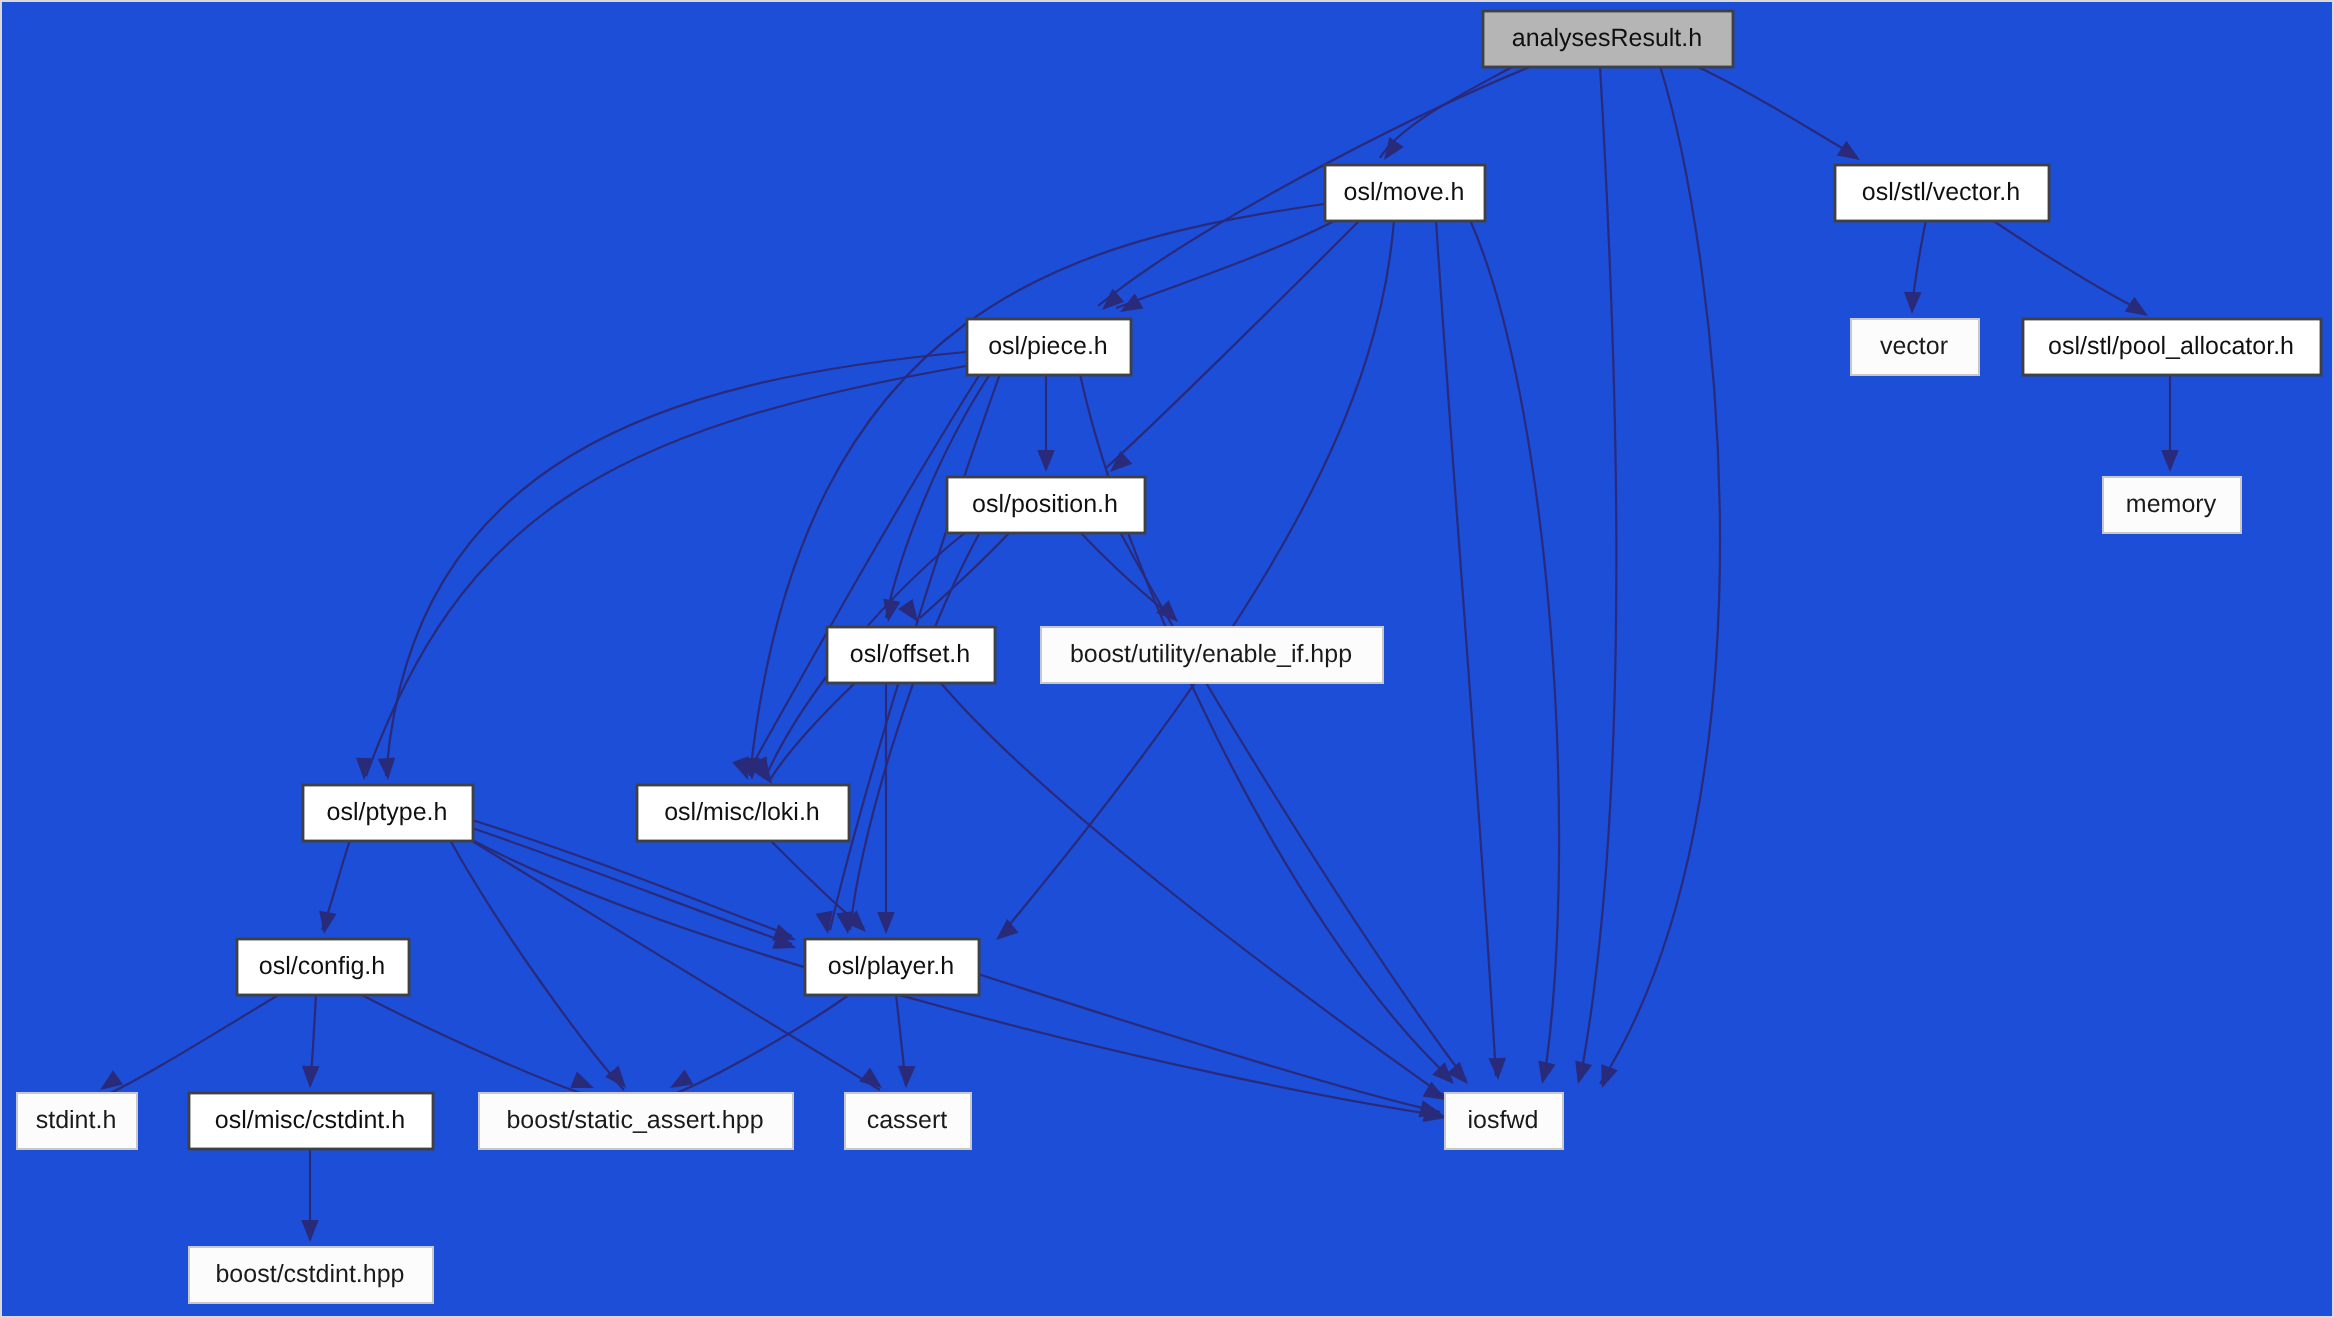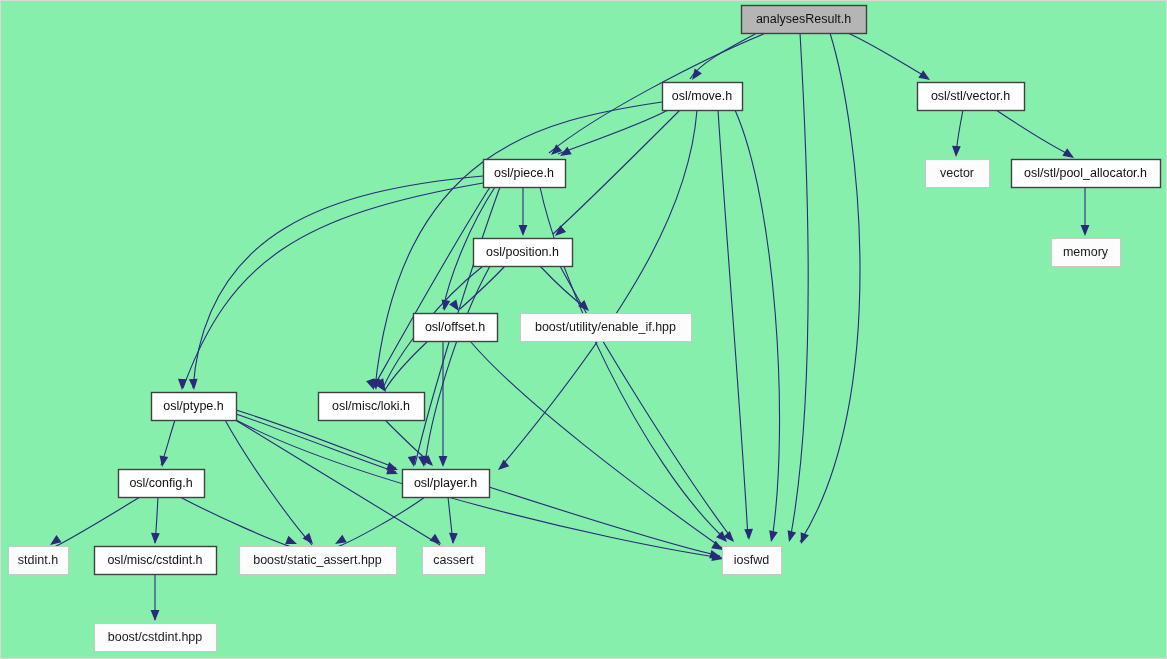--- a/index.html
+++ b/index.html
@@ -1,17 +1,17 @@
 <!DOCTYPE html>
 <html><head>
 <meta charset="utf-8">
 <style>
   html,body{margin:0;padding:0;background:#ffffff;}
   body{font-family:"Liberation Sans",sans-serif;}
-  #canvas{position:relative;width:1167px;height:659px;background:#86efac;overflow:hidden;}
+  #canvas{position:relative;width:1167px;height:659px;background:#1d4ed8;overflow:hidden;}
   #graph-svg{position:absolute;left:0;top:0;width:1167px;height:659px;}
   .gframe{fill:none;stroke:#d9d9d9;stroke-width:1;}
   .edge{fill:none;stroke:#2a2a7a;stroke-width:1.1;}
   .arrow{fill:#2a2a7a;stroke:none;}
   .nodebox{stroke-width:1;}
   .nodebox.light{fill:#fcfcfc;stroke:#c8c8c8;stroke-width:1;}
   .nodebox.dark{fill:#ffffff;stroke:#404040;stroke-width:1.4;}
   .nodebox.root{fill:#b5b5b5;stroke:#404040;stroke-width:1.4;}
   .nodelabel{font-family:"Liberation Sans",sans-serif;font-size:12.5px;fill:#101010;text-anchor:middle;dominant-baseline:middle;}
   .nodelabel.light{fill:#1a1a1a;}

